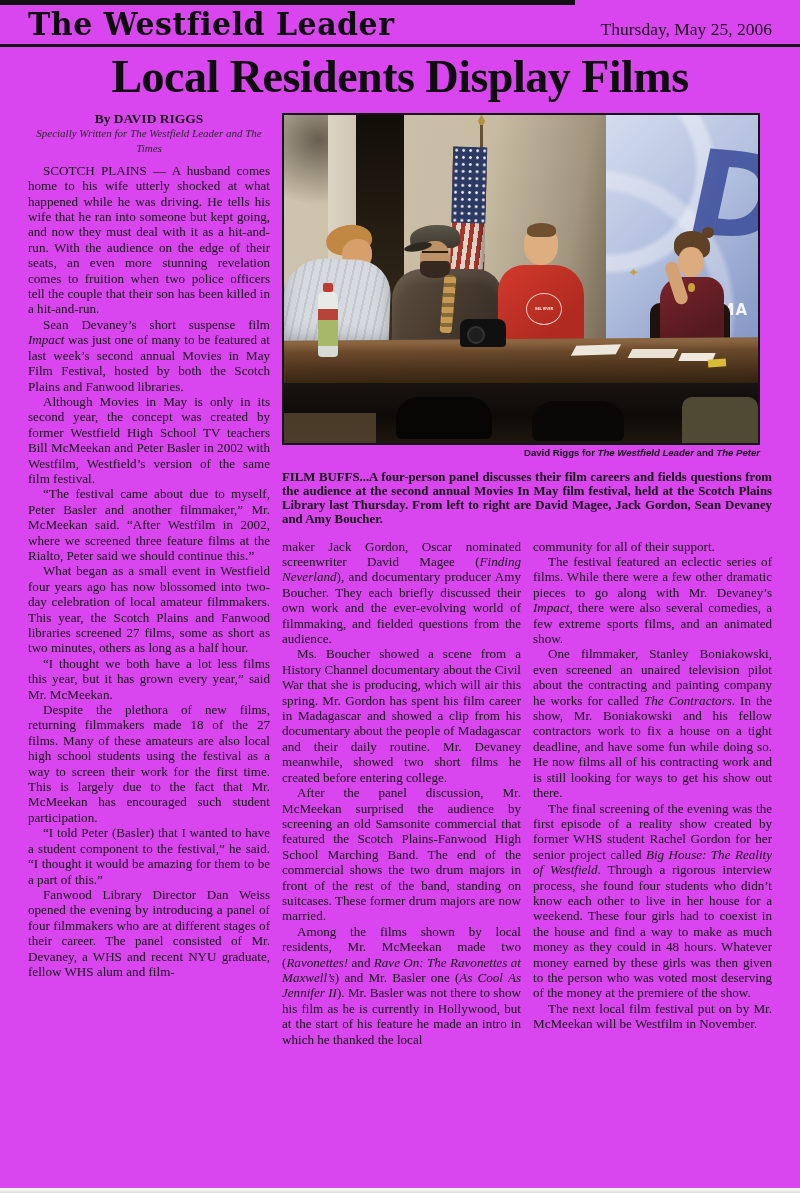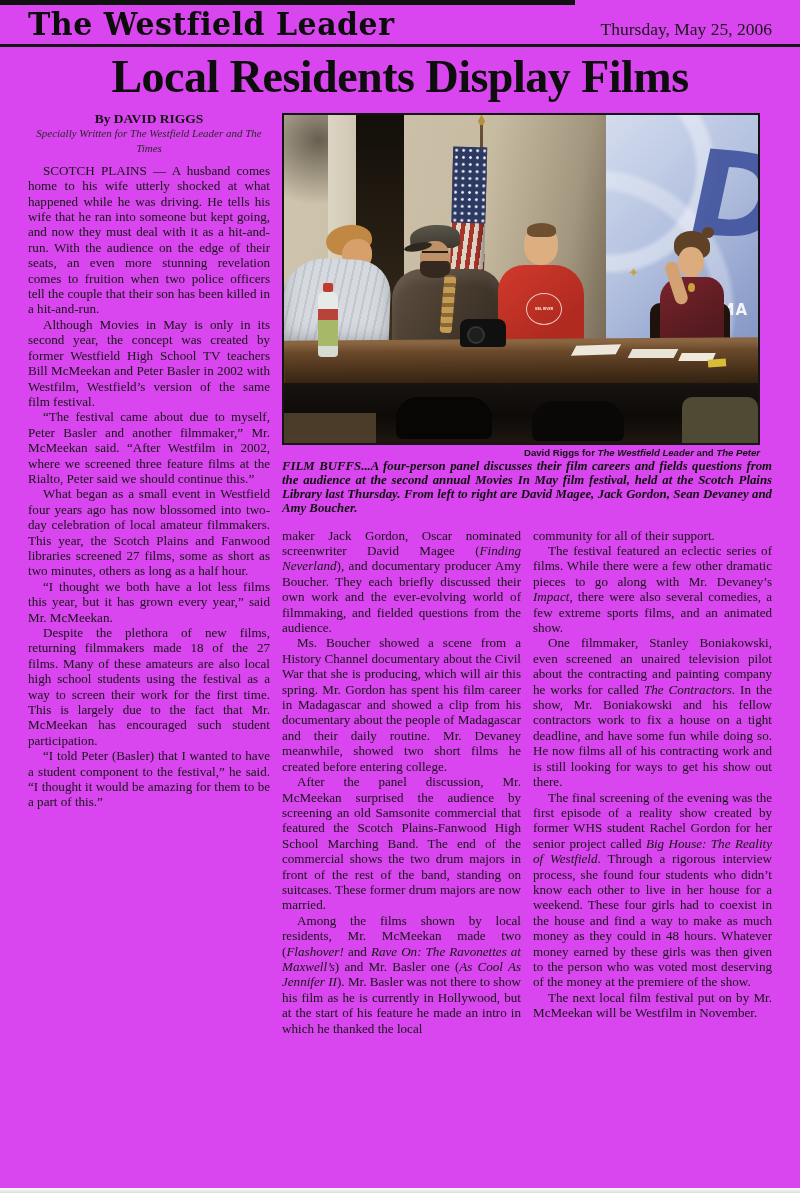--- a/index.html
+++ b/index.html
@@ -98,21 +98,21 @@
   .yellow-item{left:424px;top:244px;width:18px;height:8px;background:#d9bb3a;transform:rotate(-4deg);z-index:31;}
   .under-table{left:0;top:268px;width:474px;height:60px;z-index:21;
                background:linear-gradient(180deg,#191411,#0d0a08 55%,#1f170f);}
   .chair-a{left:112px;top:282px;width:96px;height:42px;background:#070605;border-radius:22px 22px 6px 6px;z-index:22;}
   .chair-b{left:248px;top:286px;width:92px;height:40px;background:#0a0807;border-radius:22px 22px 6px 6px;z-index:22;}
   .floor-l{left:0;top:298px;width:92px;height:30px;background:#55442f;opacity:.85;z-index:23;}
   .chair-r{left:398px;top:282px;width:76px;height:46px;background:#4e4a33;border-radius:10px 10px 0 0;z-index:23;}
   
   .photo-credit{width:478px;text-align:right;font-family:"Liberation Sans",sans-serif;font-weight:bold;
                 font-size:9.6px;margin-top:2px;color:#111;}
-  .photo-caption{font-weight:bold;font-size:12.8px;line-height:14px;text-align:justify;margin-top:1px;color:#0f0f0f;font-style:italic;}
+  .photo-caption{font-weight:bold;font-size:12.8px;line-height:14px;text-align:justify;margin-top:12px;color:#0f0f0f;}
   .bottom-smear{position:absolute;left:0;bottom:0;width:100%;height:5px;background:linear-gradient(#fff,#dcdcd8);}
 </style>
 </head>
 <body>
 
 <div id="page">
   <div class="top-bar"></div>
   <header>
     <div class="nameplate">The Westfield Leader</div>
     <div class="mast-date">Thursday, May 25, 2006</div>
@@ -121,26 +121,28 @@
   <div class="headline">
     <div>Local Residents Display Films</div>
   </div>
 
   <main>
     <div class="col">
       <div class="byline-author">By DAVID RIGGS</div>
       <div class="byline-tagline">Specially Written for The Westfield Leader and The Times</div>
       <div>
           <p class="para">SCOTCH PLAINS — A husband comes home to his wife utterly shocked at what happened while he was driving. He tells his wife that he ran into someone but kept going, and now they must deal with it as a hit-and-run. With the audience on the edge of their seats, an even more stunning revelation comes to fruition when two police officers tell the couple that their son has been killed in a hit-and-run.</p>
+          <p class="para">Sean Devaney’s short suspense film <i>Impact</i> was just one of many to be featured at last week’s second annual Movies in May Film Festival, hosted by both the Scotch Plains and Fanwood libraries.</p>
           <p class="para">Although Movies in May is only in its second year, the concept was created by former Westfield High School TV teachers Bill McMeekan and Peter Basler in 2002 with Westfilm, Westfield’s version of the same film festival.</p>
           <p class="para">“The festival came about due to myself, Peter Basler and another filmmaker,” Mr. McMeekan said. “After Westfilm in 2002, where we screened three feature films at the Rialto, Peter said we should continue this.”</p>
           <p class="para">What began as a small event in Westfield four years ago has now blossomed into two-day celebration of local amateur filmmakers. This year, the Scotch Plains and Fanwood libraries screened 27 films, some as short as two minutes, others as long as a half hour.</p>
           <p class="para">“I thought we both have a lot less films this year, but it has grown every year,” said Mr. McMeekan.</p>
           <p class="para">Despite the plethora of new films, returning filmmakers made 18 of the 27 films. Many of these amateurs are also local high school students using the festival as a way to screen their work for the first time. This is largely due to the fact that Mr. McMeekan has encouraged such student participation.</p>
           <p class="para">“I told Peter (Basler) that I wanted to have a student component to the festival,” he said. “I thought it would be amazing for them to be a part of this.”</p>
+          <p class="para">Fanwood Library Director Dan Weiss opened the evening by introducing a panel of four filmmakers who are at different stages of their career. The panel consisted of Mr. Devaney, a WHS and recent NYU graduate, fellow WHS alum and film-</p>
         </div>
     </div>
 
     <div class="right-section">
       <figure>
         <div class="photo-frame">
           <div class="corner-shadow"></div>
           <div class="pillar"></div>
           <div class="door"></div>
           <div class="flag-finial"></div>
@@ -192,21 +194,21 @@
         </div>
       </figure>
       <div class="photo-credit">David Riggs for <i>The Westfield Leader</i> and <i>The Peter</i></div>
       <div class="photo-caption">FILM BUFFS...A four-person panel discusses their film careers and fields questions from the audience at the second annual Movies In May film festival, held at the Scotch Plains Library last Thursday. From left to right are David Magee, Jack Gordon, Sean Devaney and Amy Boucher.</div>
 
       <div class="cols2">
         <div class="colf">
             <p class="para cont">maker Jack Gordon, Oscar nominated screenwriter David Magee (<i>Finding Neverland</i>), and documentary producer Amy Boucher. They each briefly discussed their own work and the ever-evolving world of filmmaking, and fielded questions from the audience.</p>
             <p class="para">Ms. Boucher showed a scene from a History Channel documentary about the Civil War that she is producing, which will air this spring. Mr. Gordon has spent his film career in Madagascar and showed a clip from his documentary about the people of Madagascar and their daily routine. Mr. Devaney meanwhile, showed two short films he created before entering college.</p>
             <p class="para">After the panel discussion, Mr. McMeekan surprised the audience by screening an old Samsonite commercial that featured the Scotch Plains-Fanwood High School Marching Band. The end of the commercial shows the two drum majors in front of the rest of the band, standing on suitcases. These former drum majors are now married.</p>
-            <p class="para">Among the films shown by local residents, Mr. McMeekan made two (<i>Flashover!</i> and <i>Rave On: The Ravonettes at Maxwell’s</i>) and Mr. Basler one (<i>As Cool As Jennifer II</i>). Mr. Basler was not there to show his film as he is currently in Hollywood, but at the start of his feature he made an intro in which he thanked the local</p>
+            <p class="para">Among the films shown by local residents, Mr. McMeekan made two (<i>Ravonettes!</i> and <i>Rave On: The Ravonettes at Maxwell’s</i>) and Mr. Basler one (<i>As Cool As Jennifer II</i>). Mr. Basler was not there to show his film as he is currently in Hollywood, but at the start of his feature he made an intro in which he thanked the local</p>
           </div>
         <div class="colf">
             <p class="para cont">community for all of their support.</p>
             <p class="para">The festival featured an eclectic series of films. While there were a few other dramatic pieces to go along with Mr. Devaney’s <i>Impact</i>, there were also several comedies, a few extreme sports films, and an animated show.</p>
             <p class="para">One filmmaker, Stanley Boniakowski, even screened an unaired television pilot about the contracting and painting company he works for called <i>The Contractors</i>. In the show, Mr. Boniakowski and his fellow contractors work to fix a house on a tight deadline, and have some fun while doing so. He now films all of his contracting work and is still looking for ways to get his show out there.</p>
             <p class="para">The final screening of the evening was the first episode of a reality show created by former WHS student Rachel Gordon for her senior project called <i>Big House: The Reality of Westfield</i>. Through a rigorous interview process, she found four students who didn’t know each other to live in her house for a weekend. These four girls had to coexist in the house and find a way to make as much money as they could in 48 hours. Whatever money earned by these girls was then given to the person who was voted most deserving of the money at the premiere of the show.</p>
             <p class="para">The next local film festival put on by Mr. McMeekan will be Westfilm in November.</p>
           </div>
       </div>
     </div>

